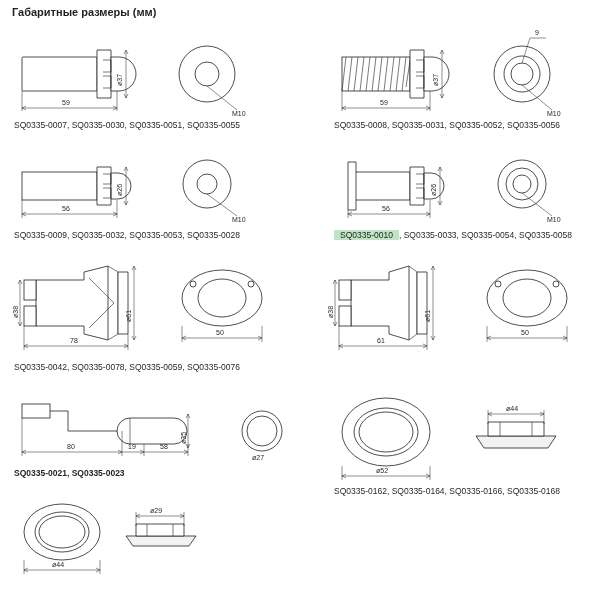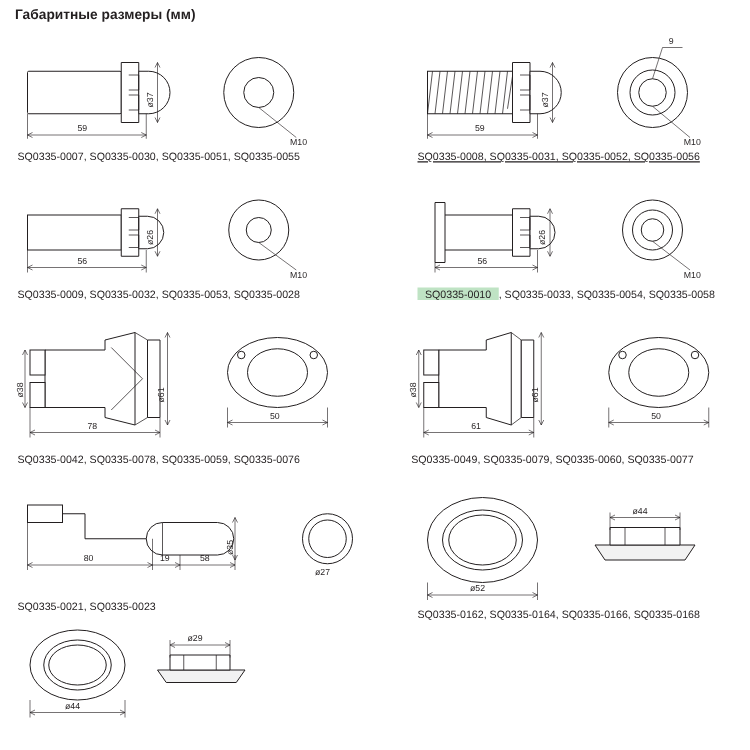--- a/index.html
+++ b/index.html
@@ -83,21 +83,21 @@
 
       <circle class="fillw" cx="192" cy="50" r="28"></circle>
       <circle class="fillw" cx="192" cy="50" r="18"></circle>
       <circle class="fillw" cx="192" cy="50" r="11"></circle>
       <path class="dim" d="M192 39 L200 14 L216 14"></path>
       <text class="txt" x="205" y="11">9</text>
       <path class="dim" d="M192 61 L222 86"></path>
       <text class="txt" x="217" y="92">M10</text>
     </svg>
   </div>
-  <div class="caption" style="left:334px;top:120px;text-decoration:underline;">
+  <div class="caption" style="left:334px;top:120px;">
     <span>SQ0335-0008, SQ0335-0031, SQ0335-0052, SQ0335-0056</span>
   </div>
 
   <div class="cell" style="left:10px;top:140px;width:250px;height:82px;">
     <svg width="250" height="82" viewBox="0 0 250 82">
       <rect class="fillw" x="12" y="32" width="75" height="28"></rect>
       <path class="fillw" d="M87 27 h14 v38 h-14 z"></path>
       <path class="fillw" d="M101 33 h7 a4 4 0 0 1 0 26 h-7 z"></path>
       <path class="ln-thin" d="M93 34 h8 v10 h-8"></path>
       <path class="ln-thin" d="M93 48 h8 v10 h-8"></path>
@@ -198,23 +198,20 @@
       <ellipse class="fillw" cx="202" cy="48" rx="40" ry="28"></ellipse>
       <ellipse class="fillw" cx="202" cy="48" rx="24" ry="19"></ellipse>
       <circle class="fillw" cx="173" cy="34" r="3"></circle>
       <circle class="fillw" cx="231" cy="34" r="3"></circle>
       <path class="dim" d="M162 88 h80"></path>
       <path class="dim" d="M162 88 l4 -2 M162 88 l4 2 M242 88 l-4 -2 M242 88 l-4 2"></path>
       <path class="dim" d="M162 76 v16 M242 76 v16"></path>
       <text class="txt" x="196" y="85">50</text>
     </svg>
   </div>
-  <div class="caption" style="left:329px;top:362px;">
-    <span>SQ0335-0049, SQ0335-0079, SQ0335-0060, SQ0335-0077</span>
-  </div>
 
   <div class="cell" style="left:10px;top:392px;width:300px;height:72px;">
     <svg width="300" height="72" viewBox="0 0 300 72">
 
       <rect class="fillw" x="12" y="12" width="28" height="14"></rect>
       <path class="ln" d="M40 19 h18 v20"></path>
       <path class="ln" d="M58 39 h62"></path>
       <path class="fillw" d="M120 26 h44 a10 10 0 0 1 0 26 h-44 a10 10 0 0 1 0 -26 z"></path>
       <path class="ln-thin" d="M120 26 v26"></path>
       <path class="dim" d="M178 22 v34"></path>
@@ -232,21 +229,21 @@
       <path class="dim" d="M134 60 h44"></path>
       <path class="dim" d="M178 60 l-4 -2 M178 60 l-4 2"></path>
       <path class="dim" d="M178 52 v12"></path>
       <text class="txt" x="150" y="57">58</text>
 
       <circle class="fillw" cx="252" cy="39" r="20"></circle>
       <circle class="fillw" cx="252" cy="39" r="15"></circle>
       <text class="txt" x="242" y="68">ø27</text>
     </svg>
   </div>
-  <div class="caption" style="left:14px;top:480px;">
+  <div class="caption" style="left:14px;top:468px;font-weight:bold;">
     <span>SQ0335-0021, SQ0335-0023</span>
   </div>
 
   <div class="cell" style="left:330px;top:392px;width:250px;height:90px;">
     <svg width="250" height="90" viewBox="0 0 250 90">
       <ellipse class="fillw" cx="56" cy="40" rx="44" ry="34"></ellipse>
       <ellipse class="fillw" cx="56" cy="40" rx="32" ry="24"></ellipse>
       <ellipse class="fillw" cx="56" cy="40" rx="27" ry="20"></ellipse>
       <path class="dim" d="M12 84 h88"></path>
       <path class="dim" d="M12 84 l4 -2 M12 84 l4 2 M100 84 l-4 -2 M100 84 l-4 2"></path>

